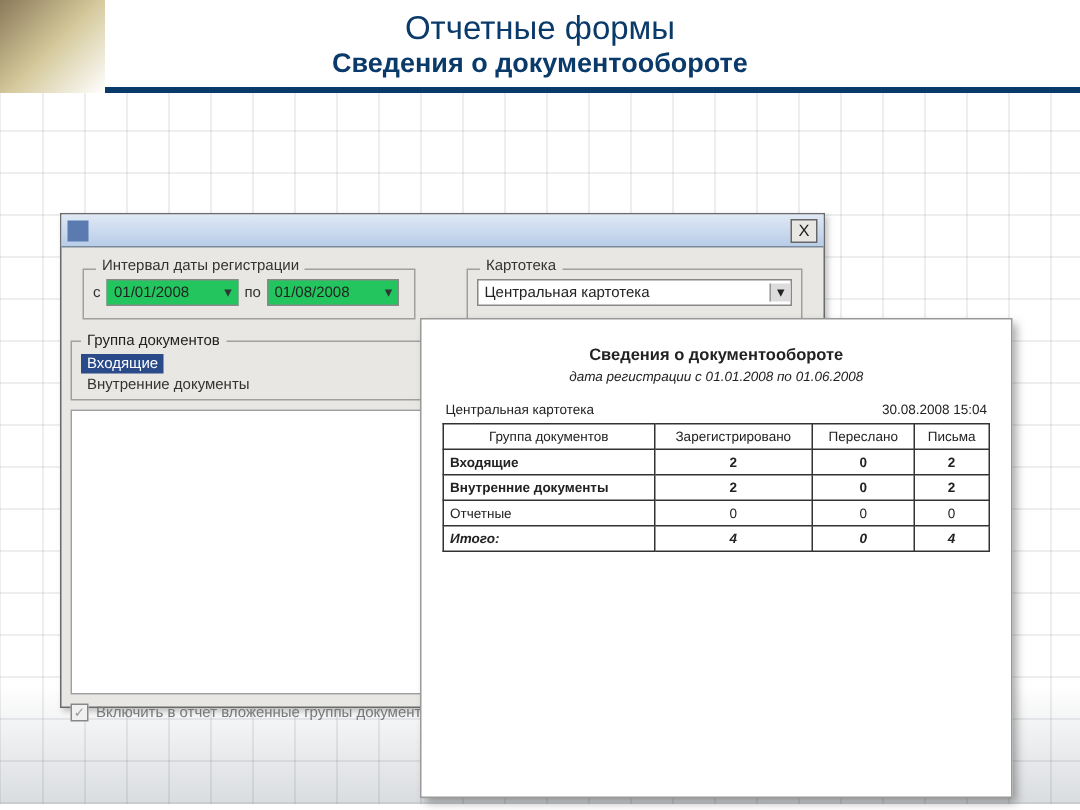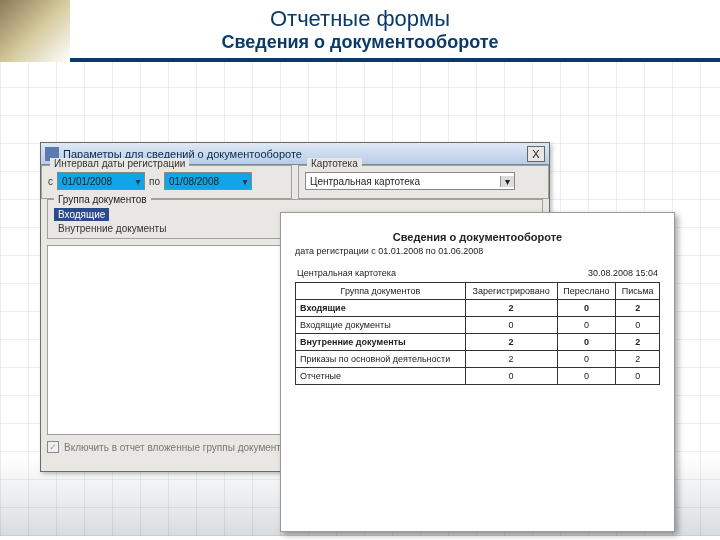--- a/index.html
+++ b/index.html
@@ -16,25 +16,25 @@
   #fff;
 }
 .bottom-shade { position: absolute; left: 0; right: 0; bottom: 0; height: 80px; background: linear-gradient(0deg, rgba(0,20,40,0.15), transparent); }
 
 .dialog { position: absolute; left: 40px; top: 80px; width: 510px; height: 330px; background: #e9e7e3; border: 1px solid #6a6a6a; box-shadow: 2px 2px 4px rgba(0,0,0,0.25); font-size: 11px; color: #222; }
 .titlebar { display: flex; align-items: center; justify-content: space-between; height: 22px; background: linear-gradient(#dfe8f5, #b8cde8); border-bottom: 1px solid #7a8a9a; padding: 0 4px; }
 .titlebar .ticon { width: 14px; height: 14px; background: #5a7ab0; display: inline-block; margin-right: 4px; }
 .titlebar .ttext { flex: 1; font-size: 11px; color: #0a2a4a; }
 .titlebar .close { width: 18px; height: 16px; background: #e9e7e3; border: 1px solid #666; text-align: center; line-height: 14px; font-size: 11px; cursor: pointer; }
 
-.fieldset { border: 1px solid #a0a0a0; margin: 0; padding: 6px 6px 8px 6px; position: relative; }
+.fieldset { border: 1px solid #a0a0a0; margin: 14px; padding: 6px 6px 8px 6px; position: relative; }
 .fieldset .legend { position: absolute; top: -8px; left: 8px; background: #e9e7e3; padding: 0 4px; font-size: 10px; color: #333; }
 .row { display: flex; align-items: center; gap: 4px; }
 .lbl { font-size: 10px; color: #333; }
-.date-input { display: flex; align-items: center; width: 88px; height: 18px; background: #0ea5e9; border: 1px solid #888; font-size: 10px; padding-left: 4px; }
+.date-input { display: flex; align-items: center; width: 88px; height: 18px; background: #22c55e; border: 1px solid #888; font-size: 10px; padding-left: 4px; }
 .date-input .dd { width: 12px; text-align: center; color: #333; }
 .select { display: flex; align-items: center; width: 210px; height: 18px; background: #fff; border: 1px solid #888; font-size: 10px; padding-left: 4px; }
 .select .dd { width: 14px; text-align: center; background: #dcdcdc; border-left: 1px solid #999; }
 
 .top-row { display: flex; gap: 6px; }
 .top-row .left { flex: 1; }
 .top-row .right { flex: 1; }
 
 .group-list { margin: 0 6px 6px 6px; border: 1px solid #a0a0a0; padding: 4px 6px; height: 40px; }
 .group-list .gl-title { position: relative; top: -11px; background: #e9e7e3; display: inline-block; padding: 0 4px; font-size: 10px; }
@@ -42,21 +42,21 @@
 .group-items .sel { background: #2a4a8a; color: #fff; padding: 1px 4px; width: fit-content; font-size: 10px; }
 .group-items .norm { padding: 1px 4px; font-size: 10px; color: #333; }
 
 .big-white { margin: 0 6px 6px 6px; background: #fff; border: 1px solid #a0a0a0; height: 190px; }
 
 .bottom-bar { display: flex; align-items: center; gap: 5px; margin: 0 6px 6px 6px; font-size: 10px; color: #777; }
 .checkbox { width: 12px; height: 12px; border: 1px solid #888; background: #f0f0f0; display: inline-flex; align-items: center; justify-content: center; font-size: 9px; color: #999; }
 
 .report { position: absolute; left: 280px; top: 150px; width: 395px; height: 320px; background: #fff; border: 1px solid #999; box-shadow: 3px 3px 6px rgba(0,0,0,0.35); font-size: 10px; color: #222; padding: 18px 14px 10px 14px; }
 .report .r-title { text-align: center; font-weight: bold; font-size: 11px; }
-.report .r-sub { text-align: left; font-size: 9px; margin-top: 3px; }
+.report .r-sub { text-align: center; font-size: 9px; margin-top: 3px; font-style: italic; }
 .report .r-meta { display: flex; justify-content: space-between; font-size: 9px; margin-top: 12px; padding: 0 2px; }
 .report table { width: 100%; border-collapse: collapse; margin-top: 4px; font-size: 9px; }
 .report th, .report td { border: 1px solid #333; padding: 3px 4px; text-align: center; }
 .report th { font-weight: normal; }
 .report td.lcol { text-align: left; }
 .report tr.bold td { font-weight: bold; }
 .report tr.totals td { font-weight: bold; font-style: italic; border-top: 1px solid #333; }
 </style>
 </head>
 <body>
@@ -66,21 +66,20 @@
   <div class="slide-title">Отчетные формы</div>
   <div class="slide-subtitle">Сведения о документообороте</div>
 </div>
 
 <div class="slide-body">
   <div class="bottom-shade"></div>
 
   <div class="dialog">
     <div class="titlebar">
       <span class="ticon"></span>
-      <span class="ttext">Параметры для сведений о документообороте</span>
       <span class="close">X</span>
     </div>
 
     <div class="top-row">
       <div class="left">
         <div class="fieldset">
           <span class="legend">Интервал даты регистрации</span>
           <div class="row">
             <span class="lbl">с</span>
             <div class="date-input">
@@ -138,40 +137,34 @@
           <th>Письма</th>
         </tr>
       </thead>
       <tbody id="rtbody">
           <tr class="bold">
             <td class="lcol">Входящие</td>
             <td>2</td>
             <td>0</td>
             <td>2</td>
           </tr>
-          <tr>
-            <td class="lcol">Входящие документы</td>
-            <td>0</td>
-            <td>0</td>
-            <td>0</td>
-          </tr>
           <tr class="bold">
             <td class="lcol">Внутренние документы</td>
-            <td>2</td>
-            <td>0</td>
-            <td>2</td>
-          </tr>
-          <tr>
-            <td class="lcol">Приказы по основной деятельности</td>
             <td>2</td>
             <td>0</td>
             <td>2</td>
           </tr>
           <tr>
             <td class="lcol">Отчетные</td>
             <td>0</td>
             <td>0</td>
             <td>0</td>
           </tr>
+          <tr class="totals">
+            <td class="lcol">Итого:</td>
+            <td>4</td>
+            <td>0</td>
+            <td>4</td>
+          </tr>
         </tbody>
     </table>
   </div>
 </div>
 
 </body></html>

